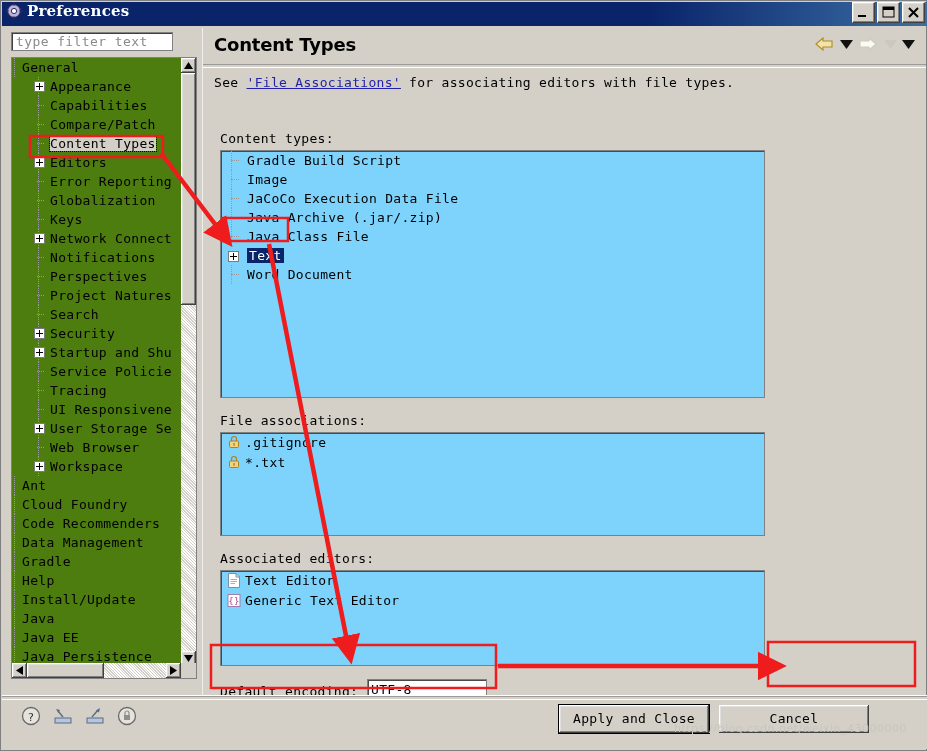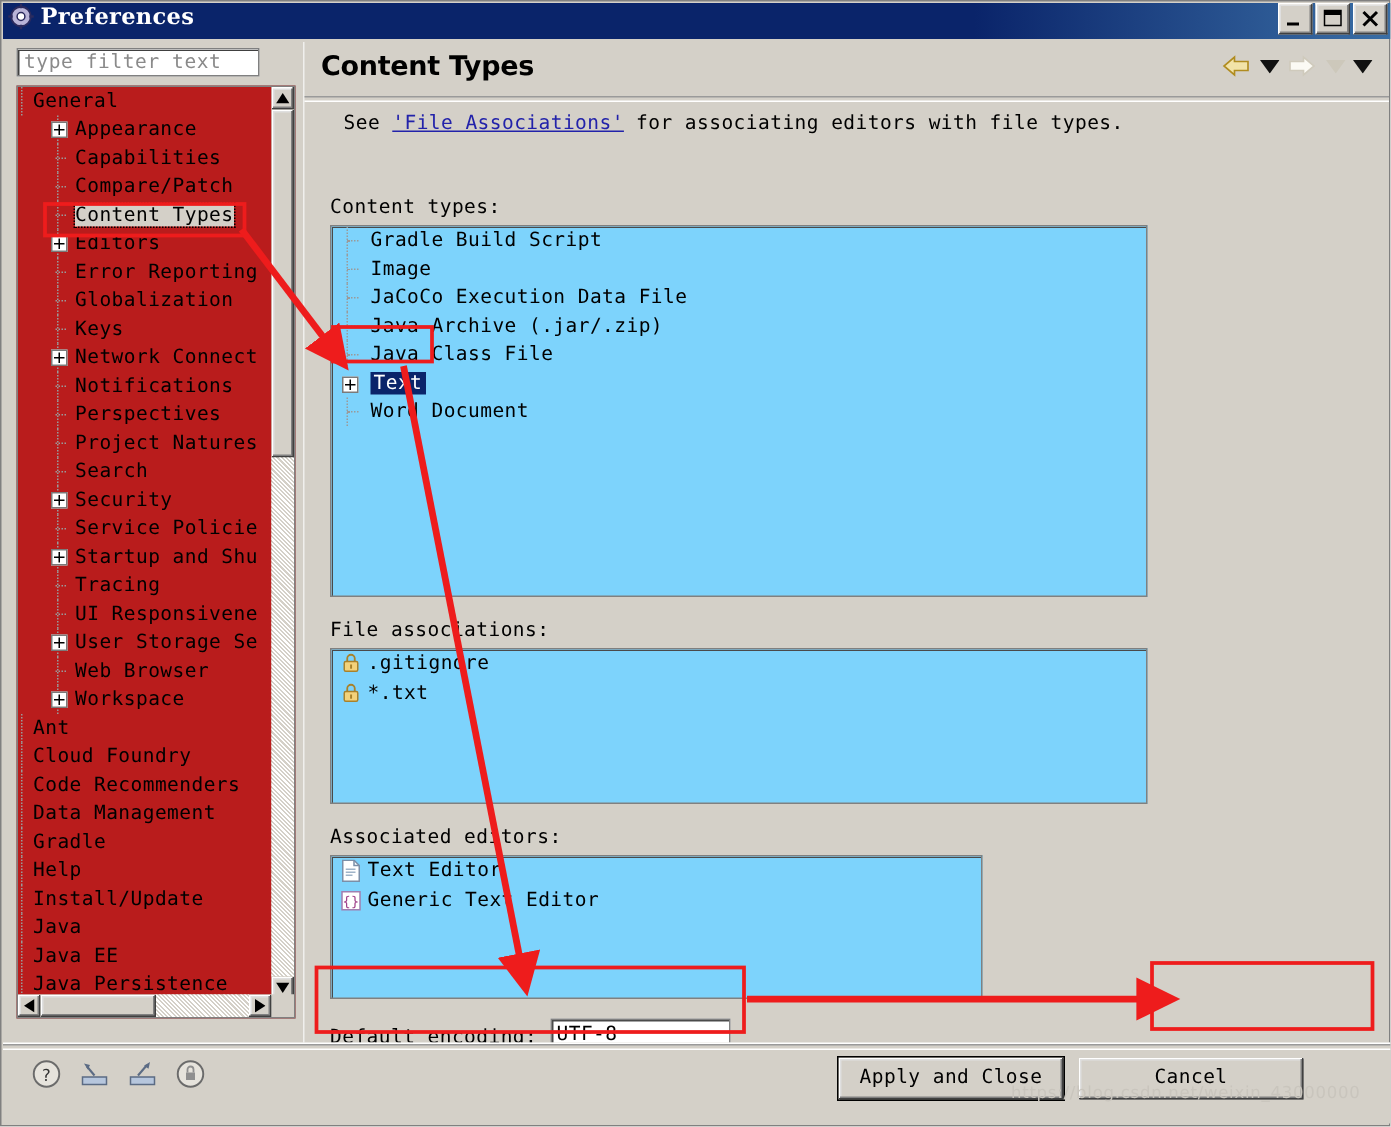--- a/index.html
+++ b/index.html
@@ -78,21 +78,21 @@
   #filterbox span {
     color: #8a8a8a;
     font-size: 13px;
     padding-left: 4px;
     letter-spacing: 0.4px;
     white-space: nowrap;
   }
   #treebox {
     position: absolute; left: 7px; top: 29px;
     width: 186px; height: 622px;
-    background: #b91c1c;
+    background: #4d7c0f;
     border: 1px solid #808080;
     box-sizing: border-box;
     overflow: hidden;
   }
   #treelist {
     position: absolute; left: 0; top: 0;
     width: 170px; height: 608px;
     overflow: hidden;
   }
   .trow {
@@ -221,41 +221,41 @@
     border-bottom: 1px solid #ffffff;
   }
   #nav-cluster {
     position: absolute; right: 10px; top: 8px;
     display: flex; align-items: center; gap: 4px;
   }
   .navbtn { width: 22px; height: 20px; position: relative; }
 
   #see-line {
     position: absolute; left: 11px; top: 47px;
-    font-size: 13px; letter-spacing: 0.3px; white-space: nowrap; margin-left: 15px;
+    font-size: 13px; letter-spacing: 0.3px; white-space: nowrap;
   }
   #see-line a {
     color: #2222aa; text-decoration: underline;
   }
 
   .grp-label {
     position: absolute;
     font-size: 13px; letter-spacing: 0.3px;
   }
   .listbox {
     position: absolute;
     background: #7dd3fc;
     border: 1px solid #808080;
     box-shadow: inset 1px 1px 0 #4a4a4a;
     box-sizing: border-box;
     overflow: hidden;
   }
   #ct-list { left: 17px; top: 122px; width: 545px; height: 248px; }
   #fa-list { left: 17px; top: 404px; width: 545px; height: 104px; }
-  #ae-list { left: 17px; top: 542px; width: 435px; height: 96px; }
+  #ae-list { left: 17px; top: 542px; width: 545px; height: 96px; }
 
   .litem {
     height: 19px; line-height: 19px;
     white-space: nowrap; font-size: 13px; letter-spacing: 0.3px;
     position: relative; padding-left: 26px;
   }
   .litem .ldash {
     position: absolute; left: 10px; top: 9px; width: 8px; height: 1px;
     border-top: 1px dotted #9a9a9a;
   }
@@ -413,22 +413,22 @@
           <div class="trow d1"><span class="vline"></span><span class="twisty"></span><span class="lbl">Editors</span></div>
           <div class="trow d1"><span class="vline"></span><span class="dash"></span><span class="lbl">Error Reporting</span></div>
           <div class="trow d1"><span class="vline"></span><span class="dash"></span><span class="lbl">Globalization</span></div>
           <div class="trow d1"><span class="vline"></span><span class="dash"></span><span class="lbl">Keys</span></div>
           <div class="trow d1"><span class="vline"></span><span class="twisty"></span><span class="lbl">Network Connect</span></div>
           <div class="trow d1"><span class="vline"></span><span class="dash"></span><span class="lbl">Notifications</span></div>
           <div class="trow d1"><span class="vline"></span><span class="dash"></span><span class="lbl">Perspectives</span></div>
           <div class="trow d1"><span class="vline"></span><span class="dash"></span><span class="lbl">Project Natures</span></div>
           <div class="trow d1"><span class="vline"></span><span class="dash"></span><span class="lbl">Search</span></div>
           <div class="trow d1"><span class="vline"></span><span class="twisty"></span><span class="lbl">Security</span></div>
+          <div class="trow d1"><span class="vline"></span><span class="twisty"></span><span class="lbl">Startup and Shu</span></div>
           <div class="trow d1"><span class="vline"></span><span class="dash"></span><span class="lbl">Service Policie</span></div>
-          <div class="trow d1"><span class="vline"></span><span class="twisty"></span><span class="lbl">Startup and Shu</span></div>
           <div class="trow d1"><span class="vline"></span><span class="dash"></span><span class="lbl">Tracing</span></div>
           <div class="trow d1"><span class="vline"></span><span class="dash"></span><span class="lbl">UI Responsivene</span></div>
           <div class="trow d1"><span class="vline"></span><span class="twisty"></span><span class="lbl">User Storage Se</span></div>
           <div class="trow d1"><span class="vline"></span><span class="dash"></span><span class="lbl">Web Browser</span></div>
           <div class="trow d1"><span class="vline"></span><span class="twisty"></span><span class="lbl">Workspace</span></div>
           <div class="trow d0"><span class="vline"></span><span class="lbl">Ant</span></div>
           <div class="trow d0"><span class="vline"></span><span class="lbl">Cloud Foundry</span></div>
           <div class="trow d0"><span class="vline"></span><span class="lbl">Code Recommenders</span></div>
           <div class="trow d0"><span class="vline"></span><span class="lbl">Data Management</span></div>
           <div class="trow d0"><span class="vline"></span><span class="lbl">Gradle</span></div>

